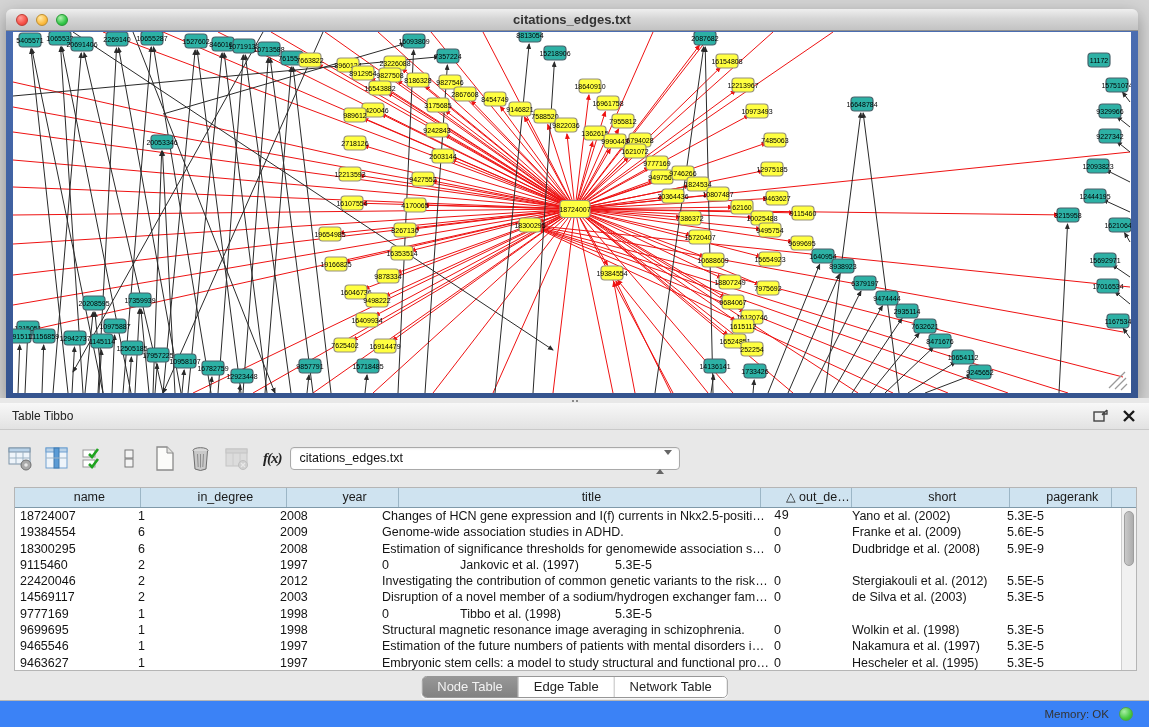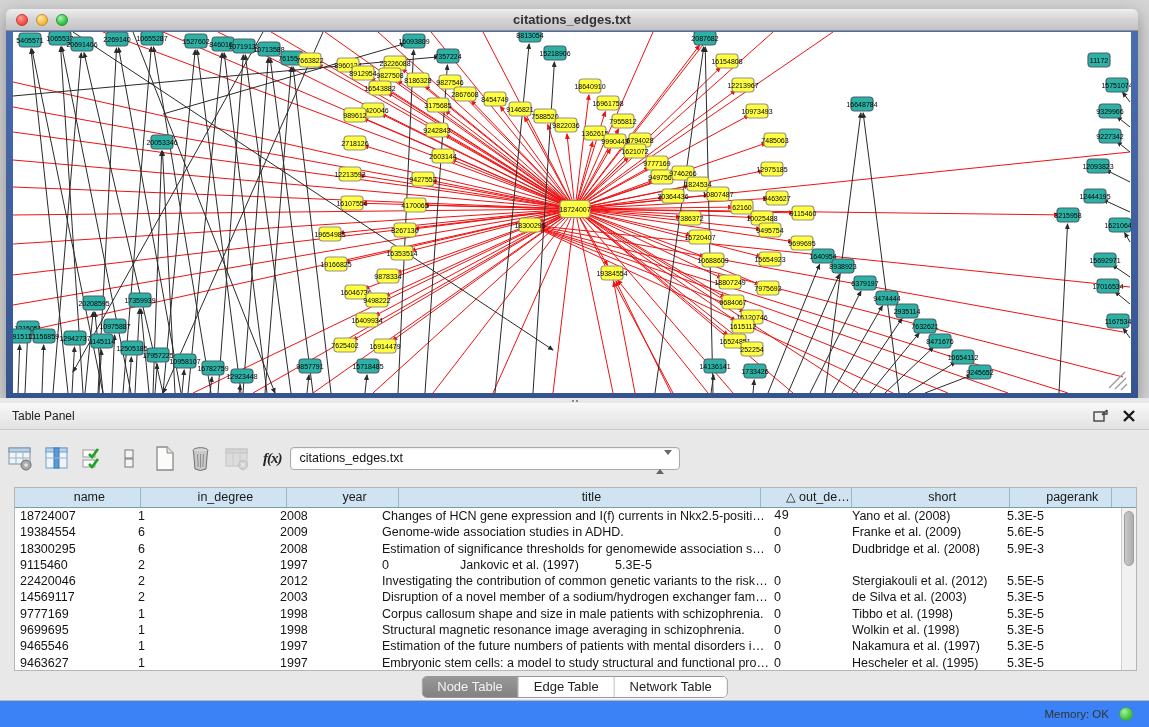--- a/index.html
+++ b/index.html
@@ -807,21 +807,21 @@
         </g>
       </svg>
     </div>
   </div>
 </div>
 
 <div class="bottom-region">
   <div class="split-handle"></div>
 
   <div class="panel-header">
-    <span class="panel-title">Table Panel</span>
+    <span class="panel-title">Table Tibbo</span>
     <span class="spacer"></span>
     <svg class="panel-hicon" viewBox="0 0 16 14">
       <rect x="1" y="3" width="10" height="9" fill="none" stroke="#444" stroke-width="1.4"></rect>
       <path d="M9,5 L14,5 L14,1 M14,1 L9,6" stroke="#444" stroke-width="1.4" fill="none"></path>
     </svg>
     <svg class="panel-hicon" viewBox="0 0 14 14">
       <path d="M2,2 L12,12 M12,2 L2,12" stroke="#1a1a1a" stroke-width="2.4"></path>
     </svg>
   </div>
 
@@ -903,40 +903,40 @@
           <div class="th" style="width: 91px;">pagerank</div>
           <div class="th" style="flex: 1 1 0%;"></div>
         </div>
       <div id="tbody">
           <div class="trow">
             <div class="td" style="width: 118px;">18724007</div>
             <div class="td" style="width: 142px;">1</div>
             <div class="td" style="width: 102px;">2008</div>
             <div class="td" style="width: 392px;">Changes of HCN gene expression and I(f) currents in Nkx2.5-positive cardiomyoc…</div>
             <div class="td" style="width: 78px; font-family: Liberation Mono, monospace;">49</div>
-            <div class="td" style="width: 155px;">Yano et al. (2008)</div>
+            <div class="td" style="width: 155px;">Yano et al. (2002)</div>
             <div class="td" style="width: 91px;">5.3E-5</div>
           </div>
           <div class="trow">
             <div class="td" style="width: 118px;">19384554</div>
             <div class="td" style="width: 142px;">6</div>
             <div class="td" style="width: 102px;">2009</div>
             <div class="td" style="width: 392px;">Genome-wide association studies in ADHD.</div>
             <div class="td" style="width: 78px;">0</div>
             <div class="td" style="width: 155px;">Franke et al. (2009)</div>
             <div class="td" style="width: 91px;">5.6E-5</div>
           </div>
           <div class="trow">
             <div class="td" style="width: 118px;">18300295</div>
             <div class="td" style="width: 142px;">6</div>
             <div class="td" style="width: 102px;">2008</div>
             <div class="td" style="width: 392px;">Estimation of significance thresholds for genomewide association scans.</div>
             <div class="td" style="width: 78px;">0</div>
             <div class="td" style="width: 155px;">Dudbridge et al. (2008)</div>
-            <div class="td" style="width: 91px;">5.9E-3</div>
+            <div class="td" style="width: 91px;">5.9E-9</div>
           </div>
           <div class="trow">
             <div class="td" style="width: 118px;">9115460</div>
             <div class="td" style="width: 142px;">2</div>
             <div class="td" style="width: 102px;">1997</div>
             <div class="td" style="width: 78px;">0</div>
             <div class="td" style="width: 155px;">Jankovic et al. (1997)</div>
             <div class="td" style="width: 91px;">5.3E-5</div>
           </div>
           <div class="trow">
@@ -954,21 +954,20 @@
             <div class="td" style="width: 102px;">2003</div>
             <div class="td" style="width: 392px;">Disruption of a novel member of a sodium/hydrogen exchanger family and DOCK…</div>
             <div class="td" style="width: 78px;">0</div>
             <div class="td" style="width: 155px;">de Silva et al. (2003)</div>
             <div class="td" style="width: 91px;">5.3E-5</div>
           </div>
           <div class="trow">
             <div class="td" style="width: 118px;">9777169</div>
             <div class="td" style="width: 142px;">1</div>
             <div class="td" style="width: 102px;">1998</div>
-            <div class="td" style="width: 392px;">Corpus callosum shape and size in male patients with schizophrenia.</div>
             <div class="td" style="width: 78px;">0</div>
             <div class="td" style="width: 155px;">Tibbo et al. (1998)</div>
             <div class="td" style="width: 91px;">5.3E-5</div>
           </div>
           <div class="trow">
             <div class="td" style="width: 118px;">9699695</div>
             <div class="td" style="width: 142px;">1</div>
             <div class="td" style="width: 102px;">1998</div>
             <div class="td" style="width: 392px;">Structural magnetic resonance image averaging in schizophrenia.</div>
             <div class="td" style="width: 78px;">0</div>

